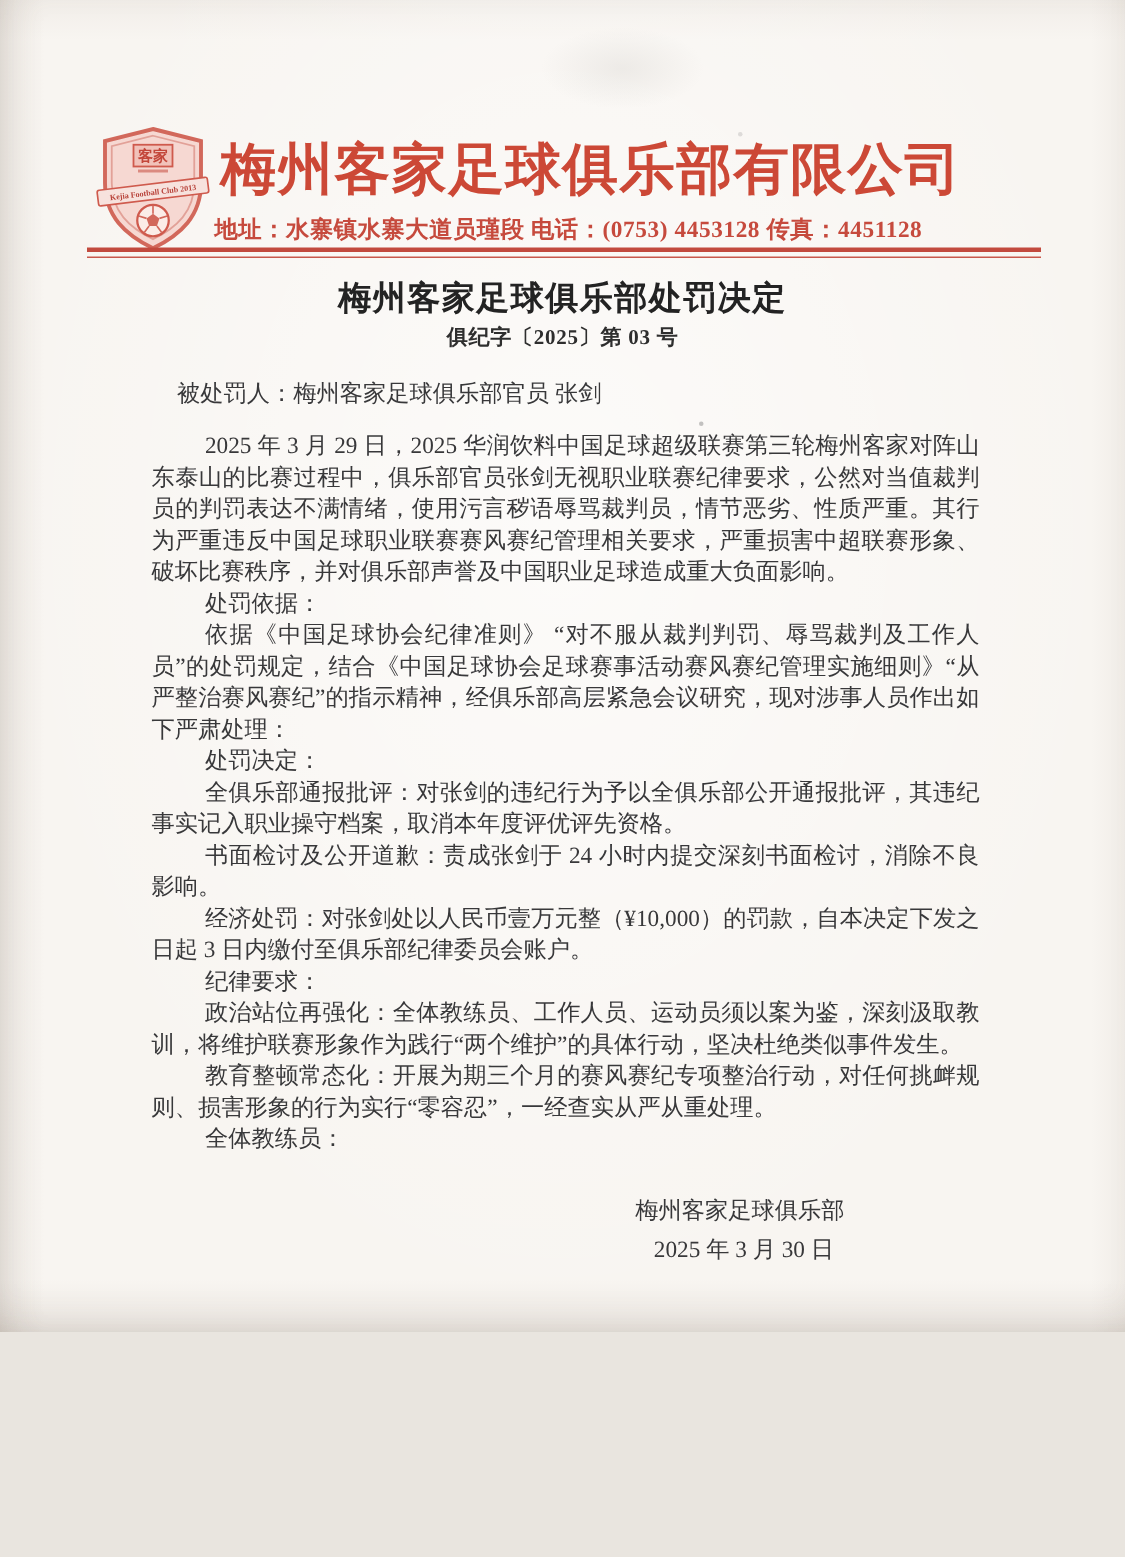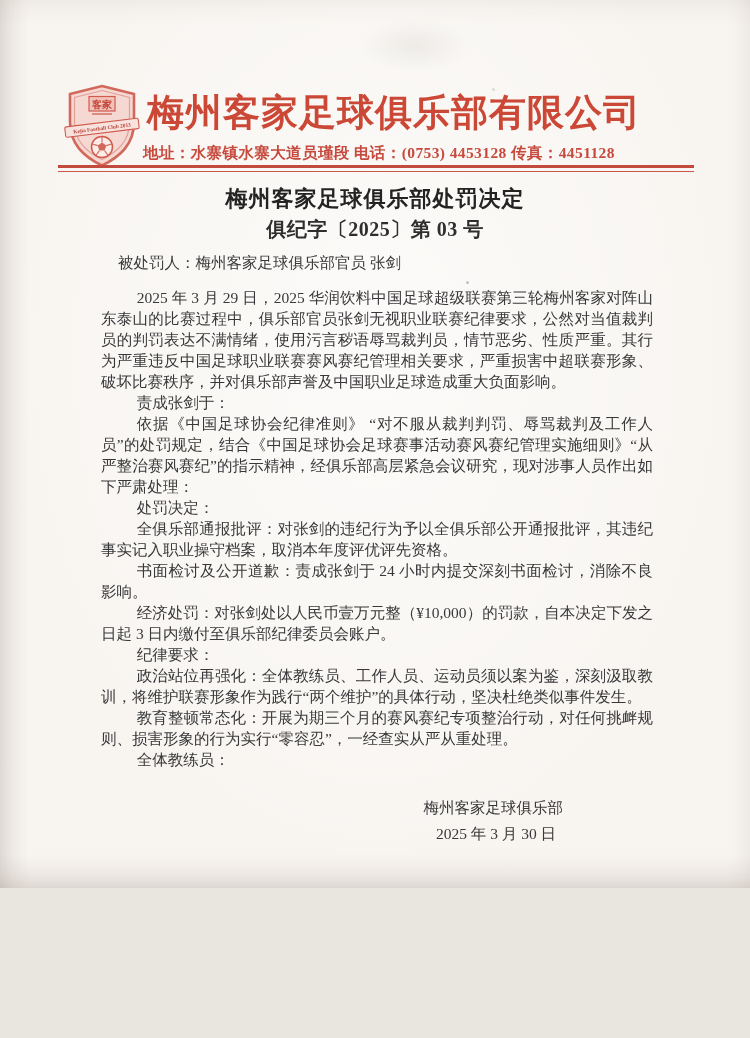--- a/index.html
+++ b/index.html
@@ -36,21 +36,21 @@
     position:absolute;left:58px;top:165px;width:636px;height:3px;
     border-top:3px solid #c24a3e;border-bottom:1.5px solid #c8584c;
   }
   .doc-title{
     position:absolute;left:0;top:184px;width:750px;margin:0;
     text-align:center;font-size:22px;font-weight:bold;letter-spacing:1px;
     color:#232323;
   }
   .doc-number{
     position:absolute;left:0;top:216px;width:750px;
-    text-align:center;font-size:20px;font-weight:bold;color:#2e2e2e;letter-spacing:0.5px;
+    text-align:center;font-size:14px;font-weight:bold;color:#2e2e2e;letter-spacing:0.5px;
   }
   .doc-body{
     position:absolute;left:101px;top:252px;width:552px;
     font-size:15.5px;line-height:21px;color:#38383a;
     text-align:justify;
   }
   .doc-body p{margin:0;}
   .recipient-line{text-indent:1.1em;margin-bottom:14px !important;}
   .indent2{text-indent:2.3em;}
   .signature{margin-top:27px;text-align:right;}
@@ -91,21 +91,21 @@
   <div class="red-rule"></div>
 
   <h1 class="doc-title">梅州客家足球俱乐部处罚决定</h1>
   <div class="doc-number">俱纪字〔2025〕第 03 号</div>
 
   <div class="doc-body">
     <p class="recipient-line">被处罚人：梅州客家足球俱乐部官员  张剑</p>
 
     <p class="indent2">2025 年 3 月 29 日，2025 华润饮料中国足球超级联赛第三轮梅州客家对阵山东泰山的比赛过程中，俱乐部官员张剑无视职业联赛纪律要求，公然对当值裁判员的判罚表达不满情绪，使用污言秽语辱骂裁判员，情节恶劣、性质严重。其行为严重违反中国足球职业联赛赛风赛纪管理相关要求，严重损害中超联赛形象、破坏比赛秩序，并对俱乐部声誉及中国职业足球造成重大负面影响。</p>
 
-    <p class="indent2">责成张剑于：</p>
+    <p class="indent2">处罚依据：</p>
     <p class="indent2">依据《中国足球协会纪律准则》 “对不服从裁判判罚、辱骂裁判及工作人员”的处罚规定，结合《中国足球协会足球赛事活动赛风赛纪管理实施细则》“从严整治赛风赛纪”的指示精神，经俱乐部高层紧急会议研究，现对涉事人员作出如下严肃处理：</p>
 
     <p class="indent2">处罚决定：</p>
     <p class="indent2">全俱乐部通报批评：对张剑的违纪行为予以全俱乐部公开通报批评，其违纪事实记入职业操守档案，取消本年度评优评先资格。</p>
     <p class="indent2">书面检讨及公开道歉：责成张剑于 24 小时内提交深刻书面检讨，消除不良影响。</p>
     <p class="indent2">经济处罚：对张剑处以人民币壹万元整（¥10,000）的罚款，自本决定下发之日起 3 日内缴付至俱乐部纪律委员会账户。</p>
 
     <p class="indent2">纪律要求：</p>
     <p class="indent2">政治站位再强化：全体教练员、工作人员、运动员须以案为鉴，深刻汲取教训，将维护联赛形象作为践行“两个维护”的具体行动，坚决杜绝类似事件发生。</p>
     <p class="indent2">教育整顿常态化：开展为期三个月的赛风赛纪专项整治行动，对任何挑衅规则、损害形象的行为实行“零容忍”，一经查实从严从重处理。</p>

